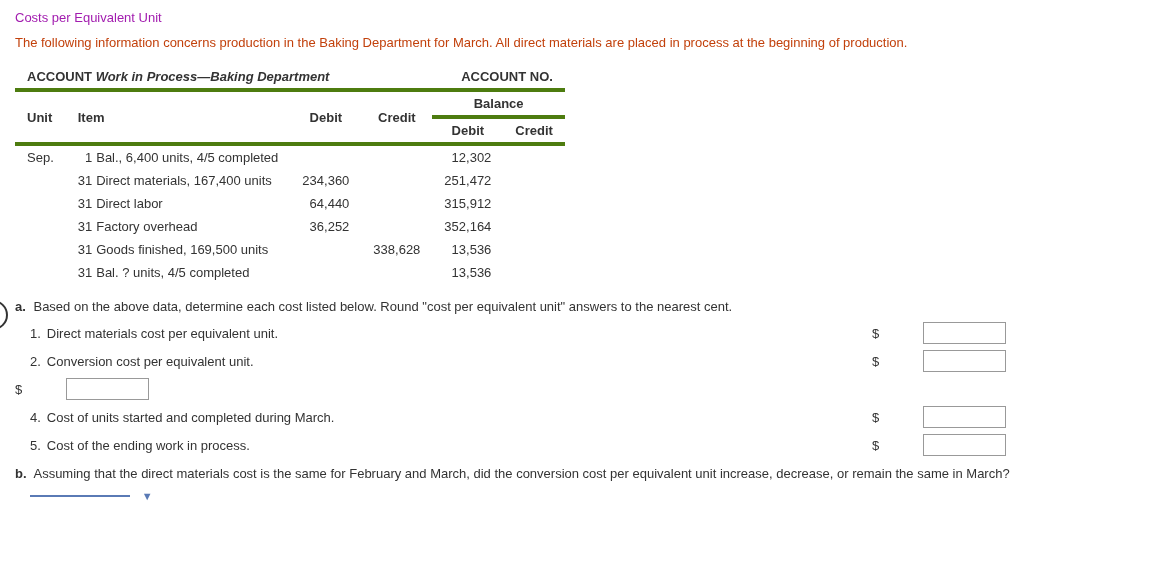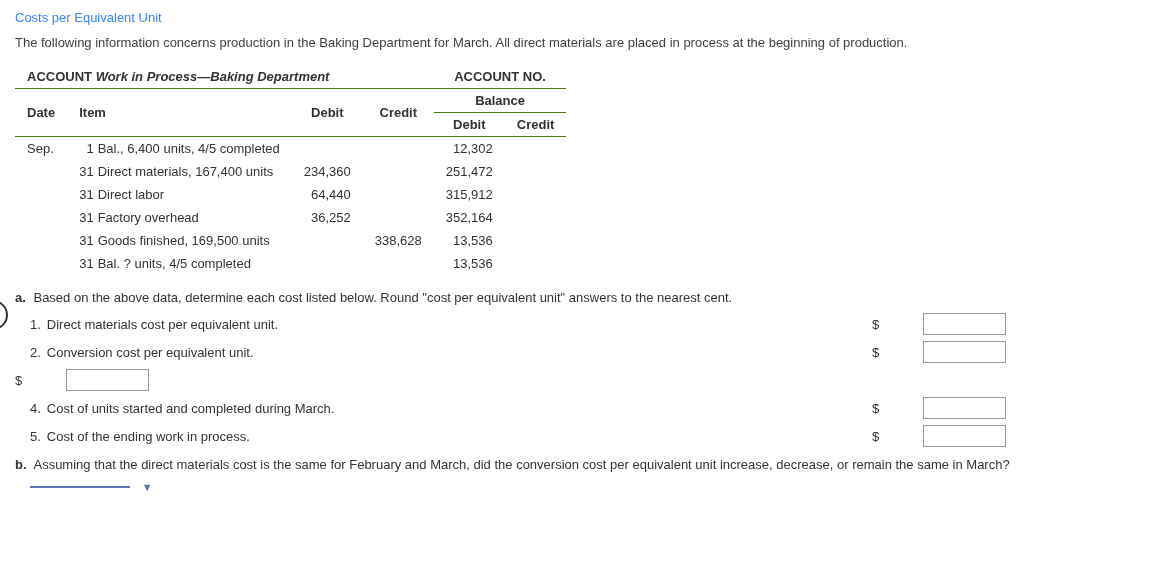--- a/index.html
+++ b/index.html
@@ -6,45 +6,45 @@
       font-family: Arial, sans-serif;
       font-size: 13px;
       color: #333;
       padding: 10px 15px;
       margin: 0;
       background: #fff;
       width: 1161px;
       box-sizing: border-box;
     }
     .title {
-      color: #3b82f6;
+      color: #a21caf;
       font-size: 13px;
       margin-bottom: 10px;
     }
     .intro {
-      color: #404040;
+      color: #c2410c;
       margin-bottom: 15px;
     }
     .ledger {
       border-collapse: collapse;
       margin-bottom: 15px;
     }
     .ledger td, .ledger th {
       padding: 4px 12px;
       vertical-align: middle;
     }
     .ledger .header-row1 td {
       font-weight: bold;
       font-style: italic;
     }
     .ledger .header-row1 .norm {
       font-style: normal;
     }
     .ledger .border-bottom {
-      border-bottom: 1px solid #4d7c0f;
+      border-bottom: 4px solid #4d7c0f;
     }
     .ledger .hdr {
       font-weight: bold;
       text-align: center;
     }
     .ledger .num {
       text-align: right;
     }
     .question-row {
       display: flex;
@@ -124,26 +124,26 @@
 
 <div class="intro">The following information concerns production in the Baking Department for March. All direct materials are placed in process at the beginning of production.</div>
 
 <table class="ledger">
   <tbody>
       <tr class="header-row1">
     <td colspan="5" class="border-bottom">
       <span class="norm">ACCOUNT</span>
       <span>Work in Process—Baking Department</span>
     </td>
-    <td colspan="2" class="norm border-bottom" style="font-weight:bold;text-align:center;margin-top:35px;">
+    <td colspan="2" class="norm border-bottom" style="font-weight:bold;text-align:right;margin-top:35px;">
       <span>ACCOUNT NO.</span>
     </td>
   </tr>
   <tr>
-    <td rowspan="2" class="hdr border-bottom" style="text-align:left;">Date</td>
+    <td rowspan="2" class="hdr border-bottom" style="text-align:left;">Unit</td>
     <td rowspan="2" colspan="2" class="hdr border-bottom" style="text-align:left;">Item</td>
     <td rowspan="2" class="hdr border-bottom">Debit</td>
     <td rowspan="2" class="hdr border-bottom">Credit</td>
     <td colspan="2" class="hdr border-bottom">Balance</td>
   </tr>
   <tr>
     <td class="hdr border-bottom">Debit</td>
     <td class="hdr border-bottom">Credit</td>
   </tr>
   </tbody>

